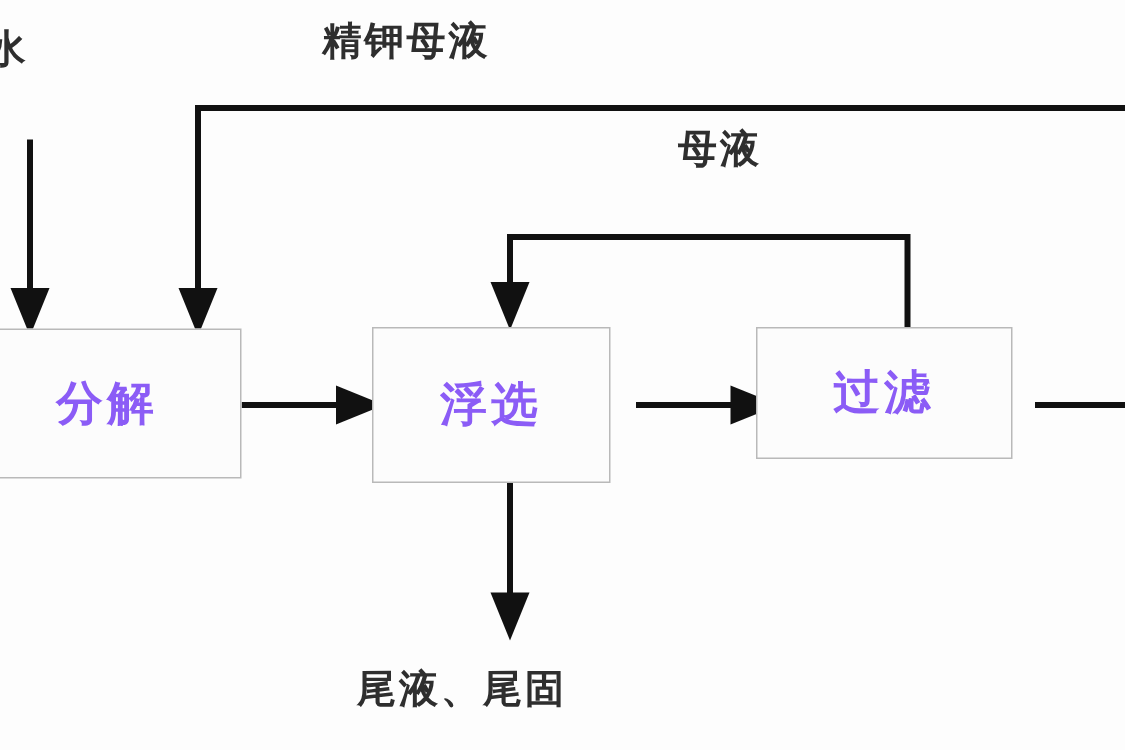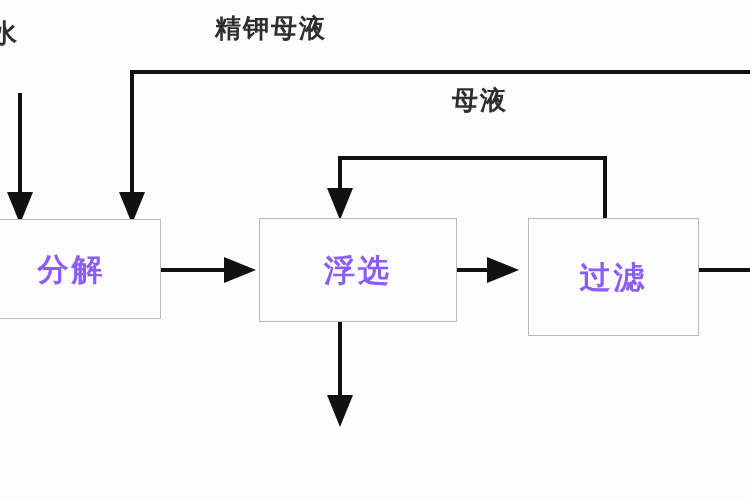--- a/index.html
+++ b/index.html
@@ -99,28 +99,29 @@
       <path class="edge-line" d="M 340 322 L 340 405"></path>
       <polygon class="edge-head" points="340,427 327,395 353,395"></polygon>
     </g>
 
   </svg>
 
   <div class="proc-box" style="left:-18px; top:219px; width:179px; height:100px;">
     <span class="proc-label">分解</span>
   </div>
 
-  <div class="proc-box" style="left:259px; top:218px; width:198px; height:104px;">
+  <div class="proc-box" style="left:248px; top:218px; width:159px; height:104px;">
     <span class="proc-label">浮选</span>
   </div>
 
-  <div class="proc-box" style="left:528px; top:218px; width:171px; height:118px;">
+  <div class="proc-box" style="left:504px; top:218px; width:171px; height:88px;">
     <span class="proc-label">过滤</span>
   </div>
 
   <div class="flow-label" style="left:-9px; top:20px;">水</div>
 
   <div class="flow-label" style="left:215px; top:15px;">精钾母液</div>
 
   <div class="flow-label" style="left:412px; top:87px;margin-left:40px;">母液</div>
 
+  <div class="flow-label" style="left:238px; top:447px;">尾液、尾固</div>
 
 </div>
 
 </body></html>

